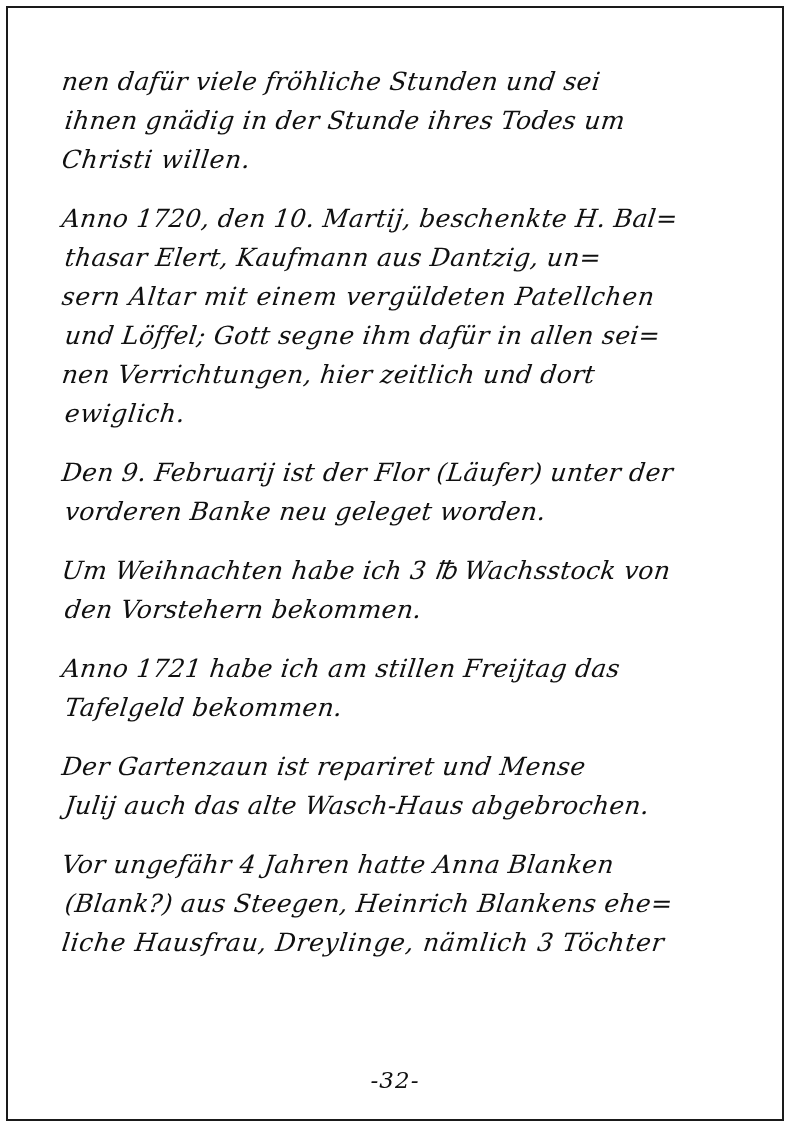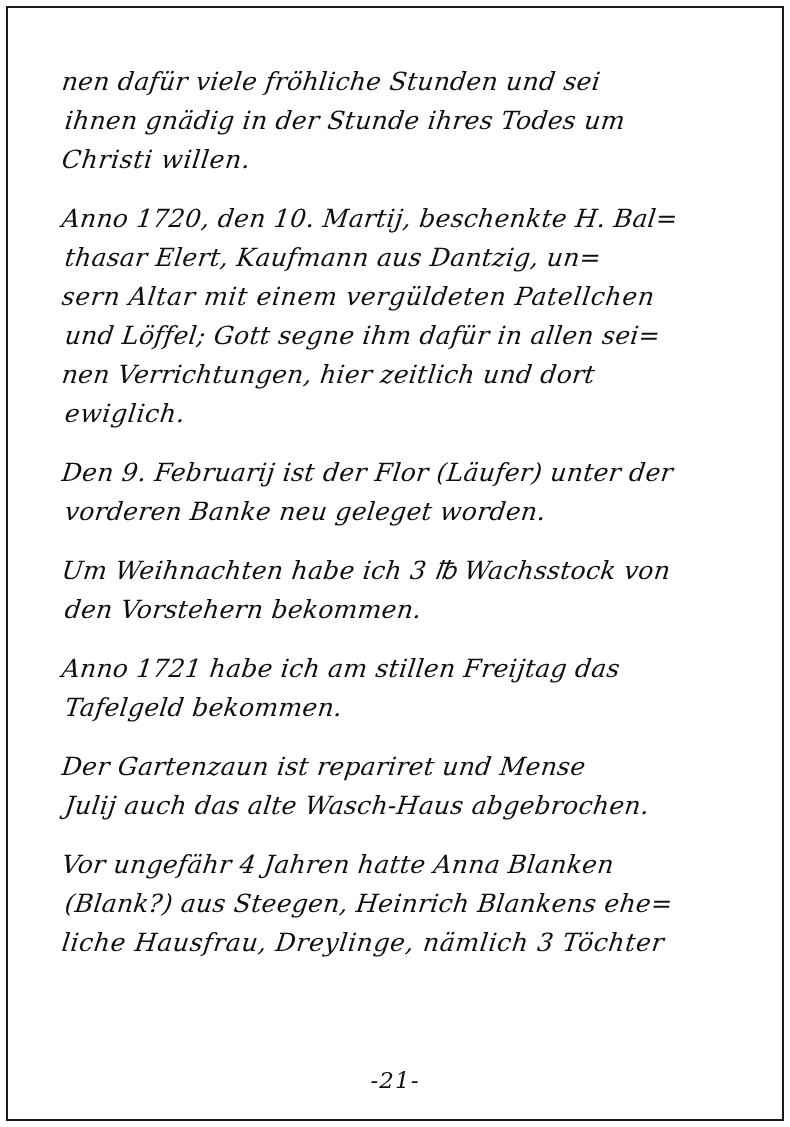--- a/index.html
+++ b/index.html
@@ -109,14 +109,14 @@
         <div class="line">Der Gartenzaun ist repariret und Mense</div>
         <div class="line">Julij auch das alte Wasch-Haus abgebrochen.</div>
       </div>
       <div class="para">
         <div class="line">Vor ungefähr 4 Jahren hatte Anna Blanken</div>
         <div class="line">(Blank?) aus Steegen, Heinrich Blankens ehe=</div>
         <div class="line">liche Hausfrau, Dreylinge, nämlich 3 Töchter</div>
       </div>
     </div>
 
-  <div id="page-number">-21-</div>
+  <div id="page-number">-32-</div>
 </div>
 
 </body></html>

